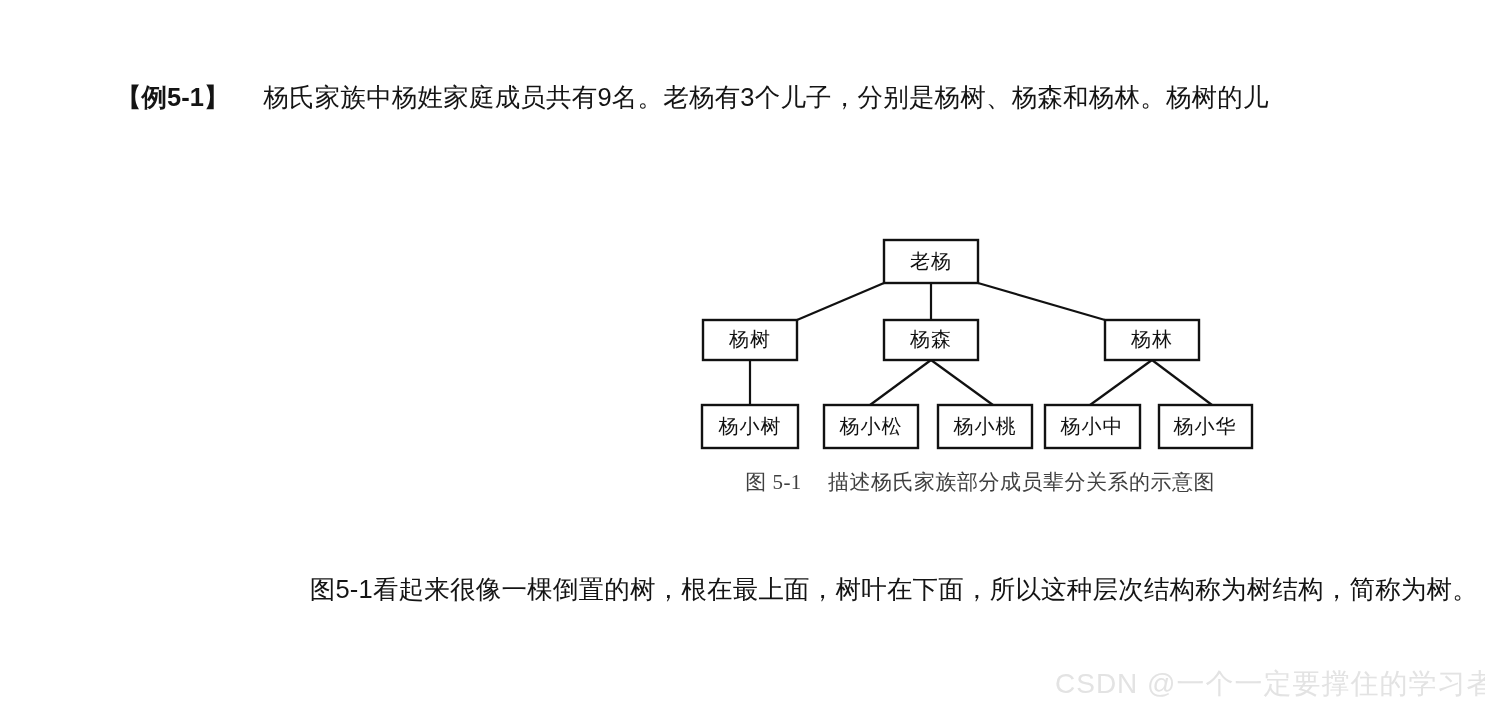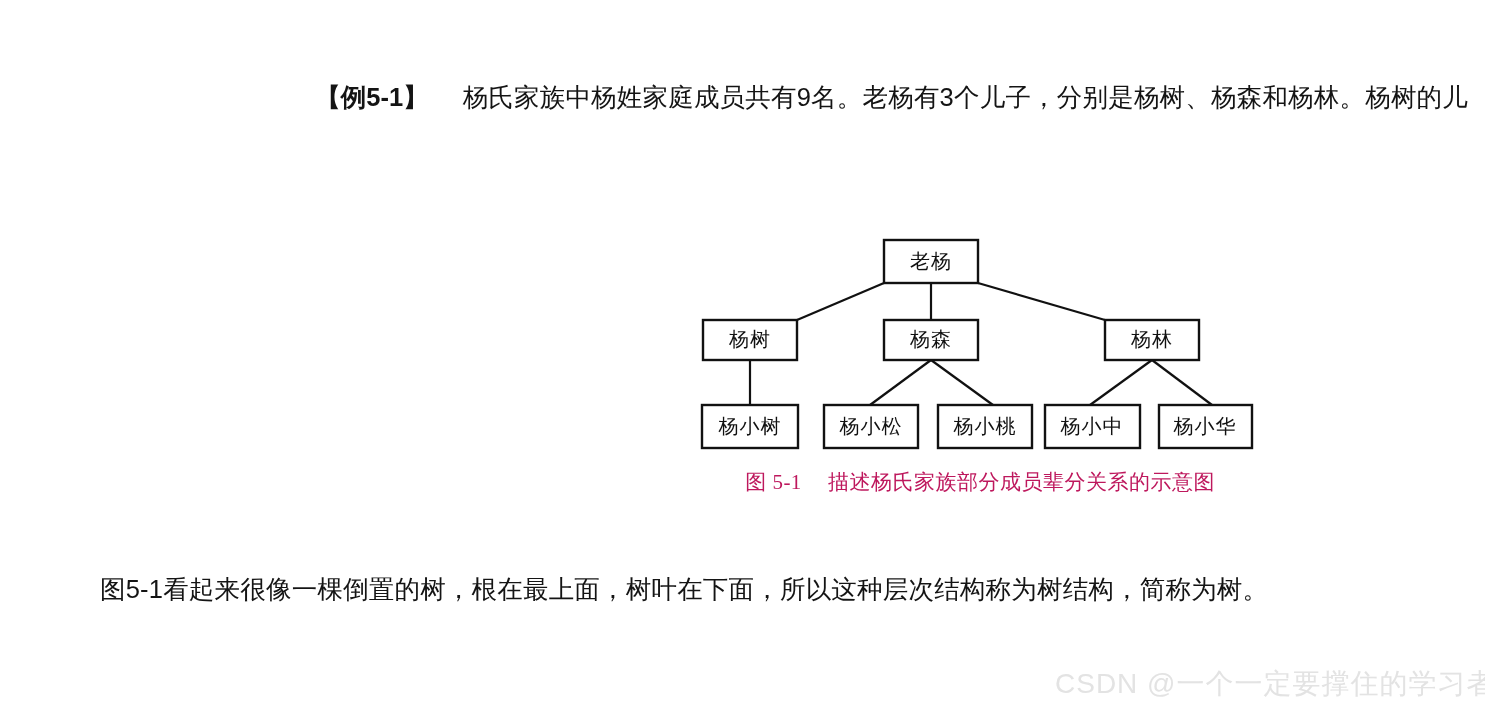--- a/index.html
+++ b/index.html
@@ -37,21 +37,20 @@
     top: 74px;
     width: 1440px;
     white-space: normal;
   }
   #para-intro .line {
     display: block;
     white-space: nowrap;
   }
   #para-intro .line.first {
     text-indent: 88px;
-    text-align: right;
   }
   .example-tag {
     font-weight: bold;
     letter-spacing: 0px;
   }
   .tag-gap {
     display: inline-block;
     width: 34px;
   }
 
@@ -59,20 +58,21 @@
     left: 28px;
     top: 566px;
     width: 1450px;
   }
   #para-closing .line {
     display: block;
     white-space: nowrap;
   }
   #para-closing .line.first {
     text-indent: 72px;
+    text-align: right;
   }
 
   
   .figure {
     position: absolute;
     left: 690px;
     top: 232px;
     width: 580px;
     height: 270px;
   }
@@ -90,21 +90,21 @@
     letter-spacing: 1px;
   }
   .figure-caption {
     position: absolute;
     left: 0;
     top: 236px;
     width: 580px;
     text-align: center;
     font-family: "Liberation Serif", "DejaVu Serif", serif;
     font-size: 21px;
-    color: #be185d;
+    color: #404040;
     letter-spacing: 0.5px;
     white-space: nowrap;
   }
   .caption-gap {
     display: inline-block;
     width: 26px;
   }
 
   
   .watermark {

